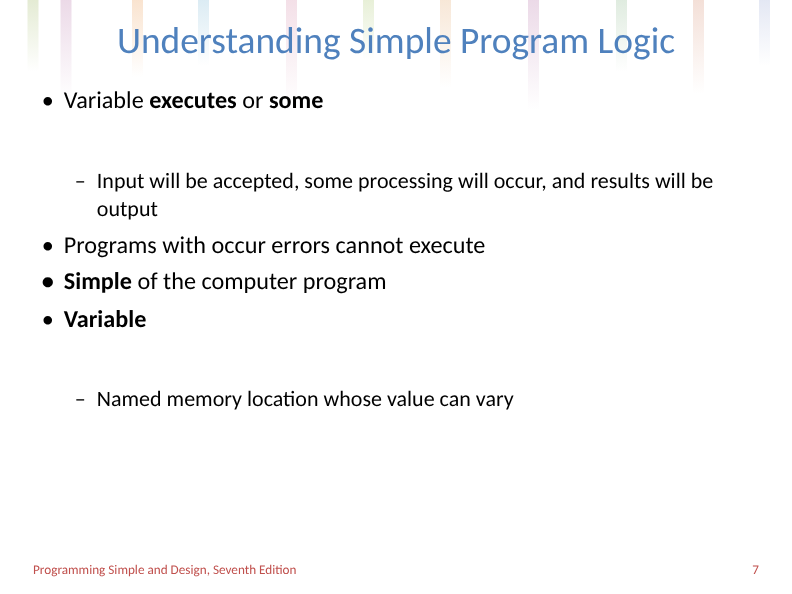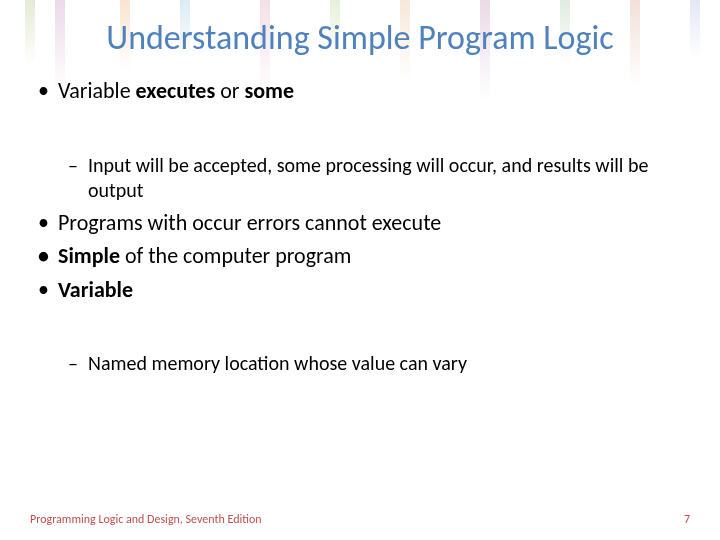--- a/index.html
+++ b/index.html
@@ -115,15 +115,15 @@
     <li>
       <span class="b">Variable</span>
       <ul class="sub" style="font-weight:400;">
         <li>Named memory location whose value can vary</li>
       </ul>
     </li>
   </ul>
 </div>
 
 <div class="footer">
-  <span>Programming Logic and Design, Seventh Edition</span>
+  <span>Programming Simple and Design, Seventh Edition</span>
   <span>7</span>
 </div>
 
 </body></html>

